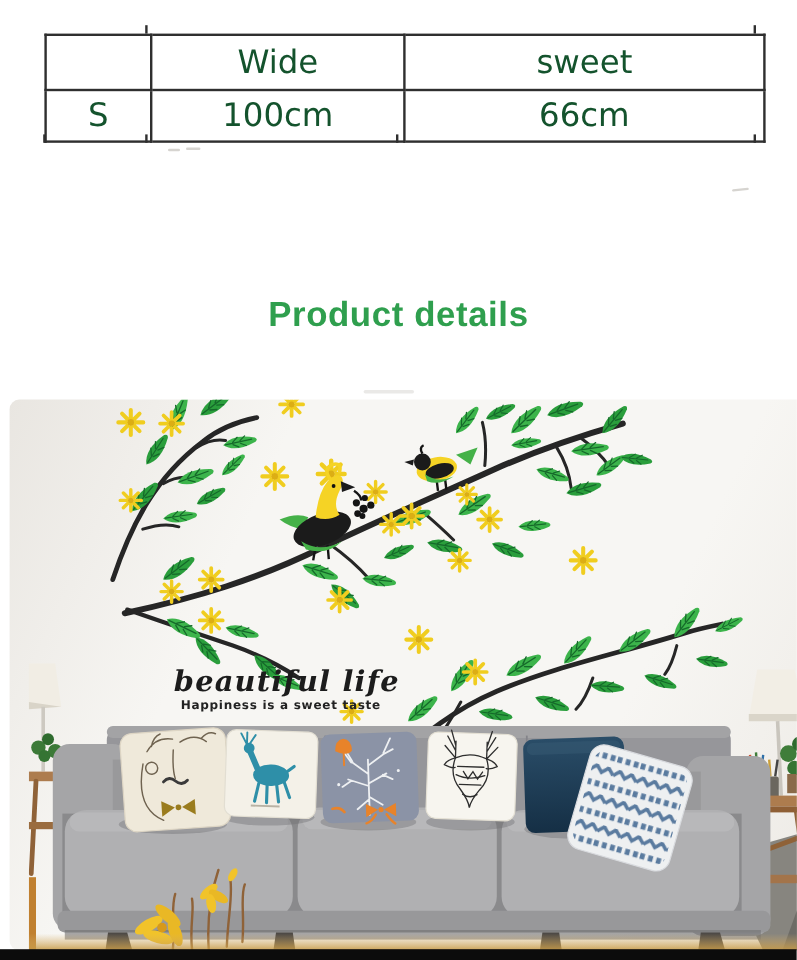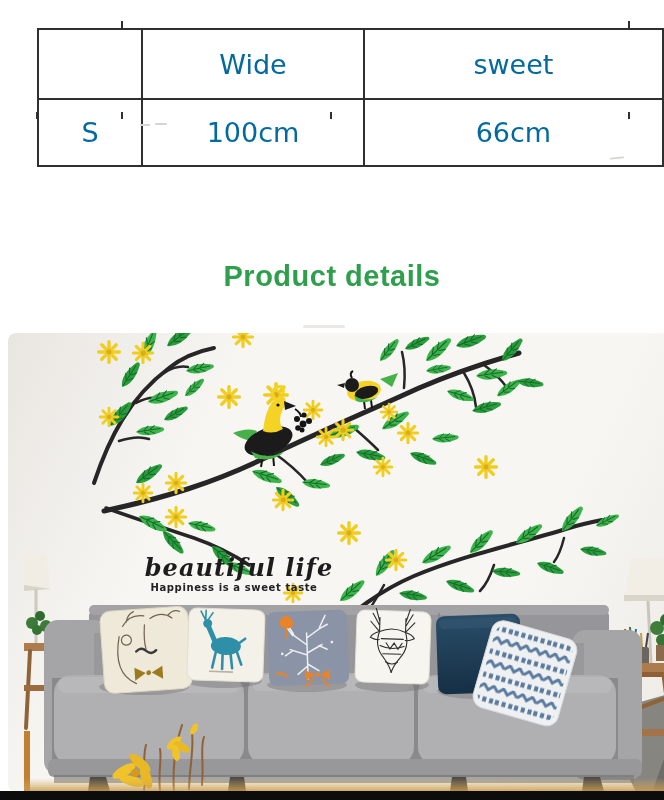--- a/index.html
+++ b/index.html
@@ -15,28 +15,28 @@
     --wood:#ad7c4e; --wood-dark:#8f6238; --front-flower:#f1c32a; --bottom-band:#0c0c0c;
   }
   html,body{margin:0;padding:0;}
   body{width:664px;height:800px;background:#ffffff;position:relative;overflow:hidden;
        font-family:"DejaVu Sans","Liberation Sans",sans-serif;}
   .page{position:absolute;left:0;top:0;width:664px;height:800px;}
 
   
   table.size{position:absolute;left:37px;top:28px;border-collapse:collapse;table-layout:fixed;}
   table.size th,table.size td{
-    border:2px solid var(--table-border);font-weight:normal;color:#0369a1;
-    text-align:center;vertical-align:middle;font-size:27px;padding:12px;
+    border:2px solid var(--table-border);font-weight:normal;color:#14532d;
+    text-align:center;vertical-align:middle;font-size:27px;padding:0;
     font-family:"DejaVu Sans",sans-serif;}
   .tick{position:absolute;width:2px;height:7px;background:var(--table-border);}
   .faint{position:absolute;background:#d6d4d0;border-radius:2px;}
 
   
-  .heading{position:absolute;left:0;top:260px;width:664px;text-align:center;
+  .heading{position:absolute;left:0;top:247px;width:664px;text-align:center;
     font-family:"Liberation Sans","DejaVu Sans",sans-serif;
     font-size:29px;font-weight:bold;color:var(--heading-green);letter-spacing:.5px;}
 
   
   .photo{position:absolute;left:8px;top:333px;width:648px;height:459px;border-radius:8px;
     overflow:hidden;background:linear-gradient(115deg,#e9e6e1 0%,var(--wall-light) 28%,var(--wall-light) 72%,#edeae5 100%);padding-left:16px;}
   .band{position:absolute;left:0;top:791px;width:664px;height:9px;background:var(--bottom-band);}
 
   
   .br{stroke:var(--branch);fill:none;stroke-linecap:round;}

